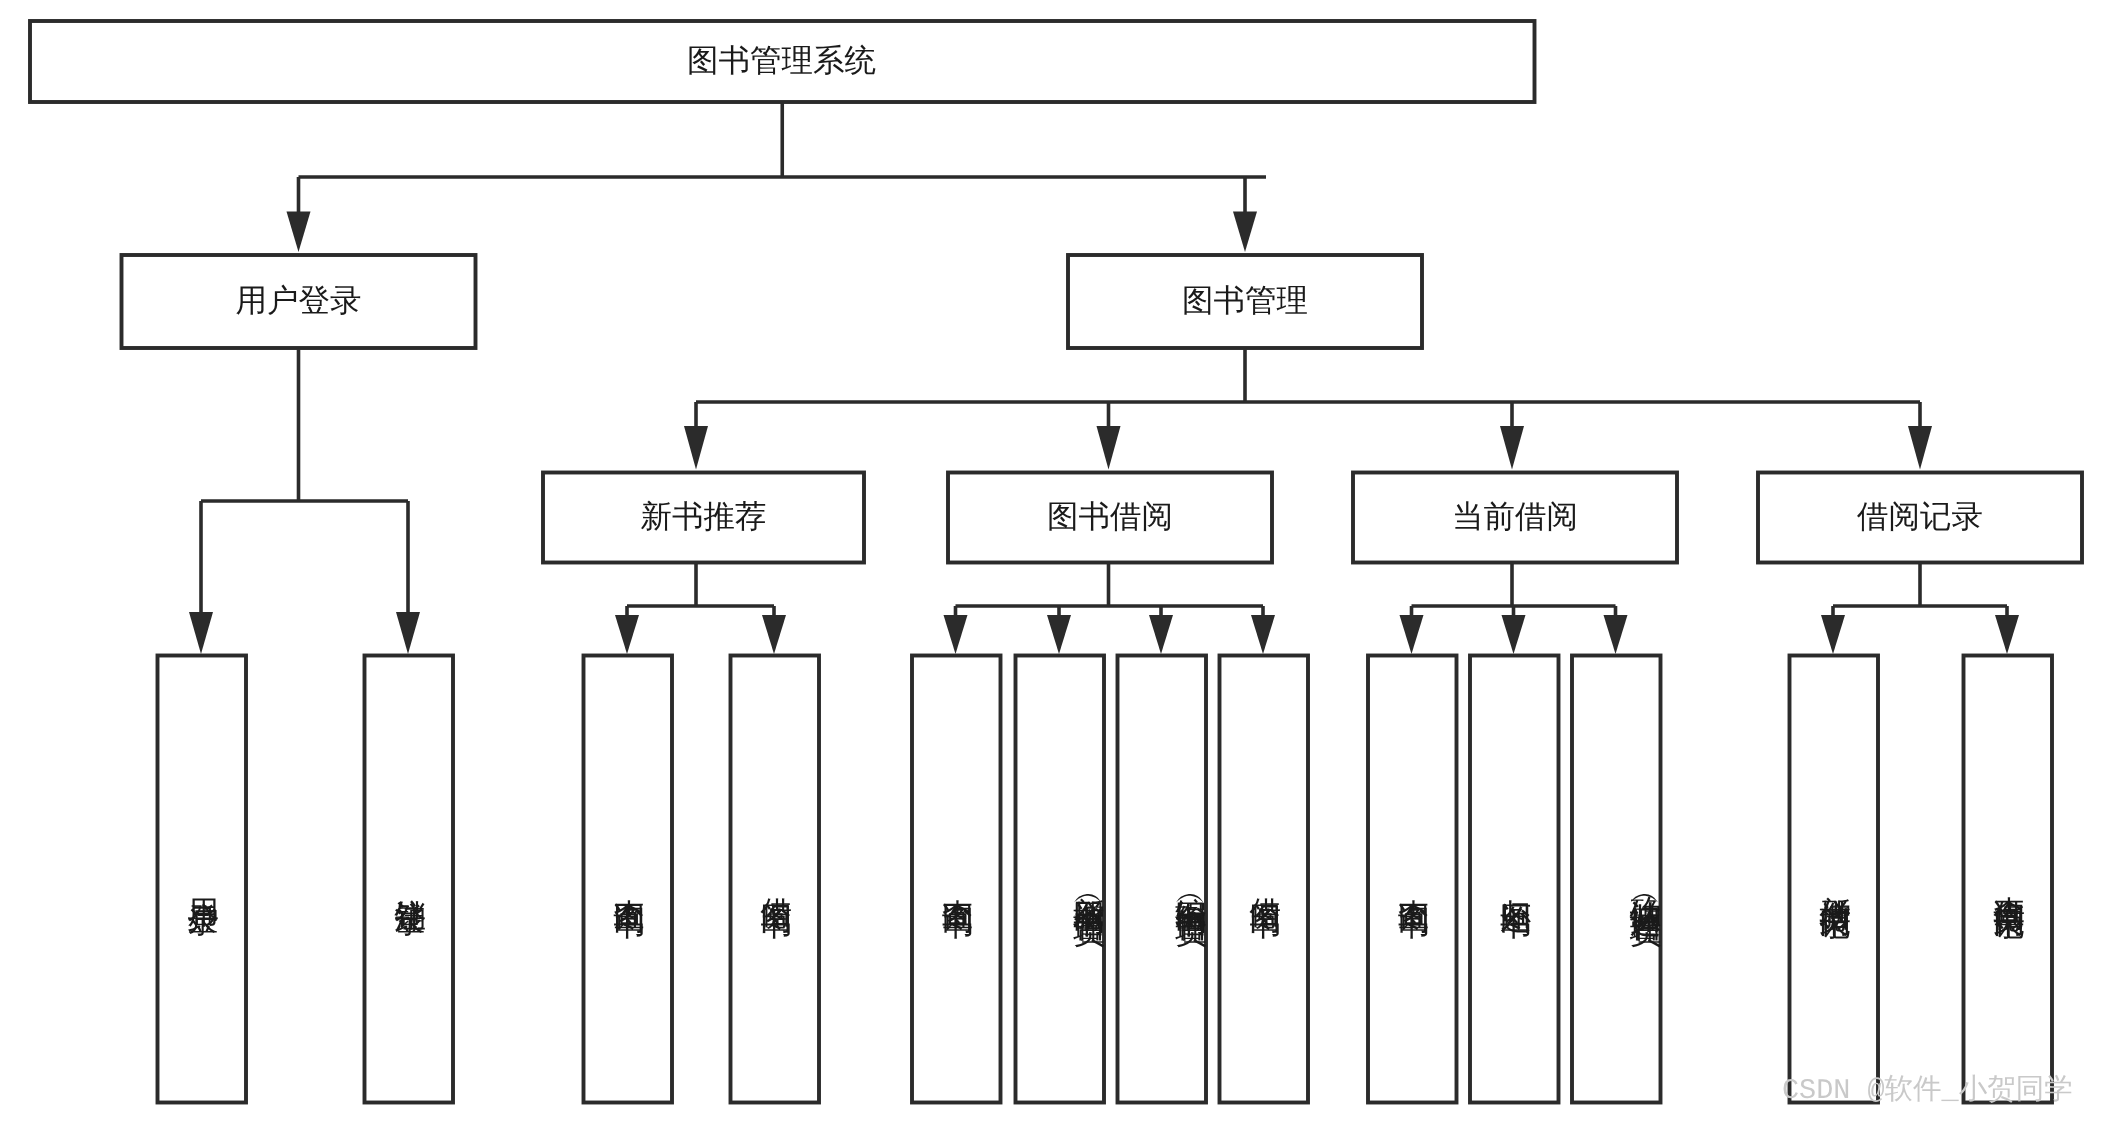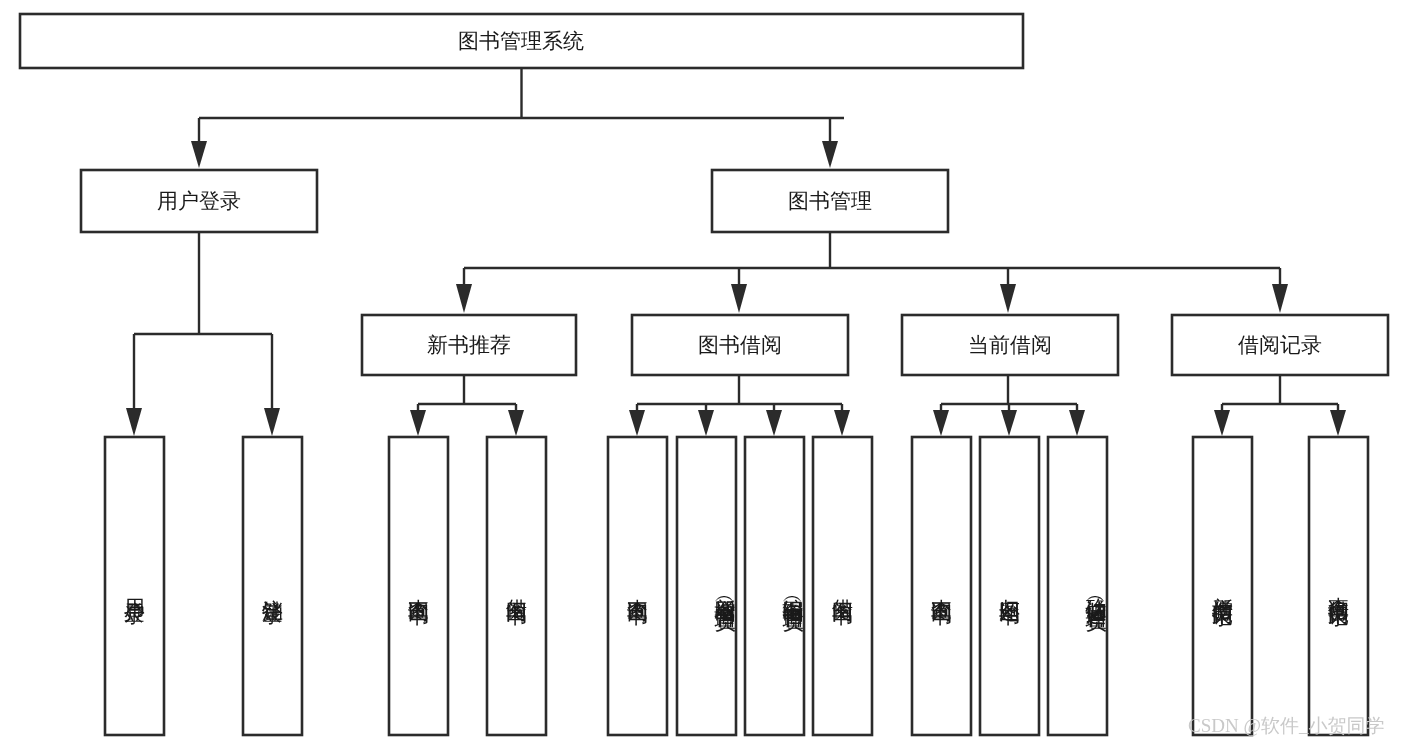--- a/index.html
+++ b/index.html
@@ -60,21 +60,21 @@
     letter-spacing: 2px;
     display: flex;
     align-items: center;
     justify-content: center;
     text-align: center;
     white-space: nowrap;
     pointer-events: none;
   }
   .watermark {
     position: absolute;
-    font-family: Liberation Serif, serif;
+    font-family: Liberation Mono, monospace;
     font-size: 19px;
     color: #c9c9c9;
     white-space: nowrap;
     left: 1188px;
     top: 713px;
   }
 </style>
 </head>
 <body>
 

